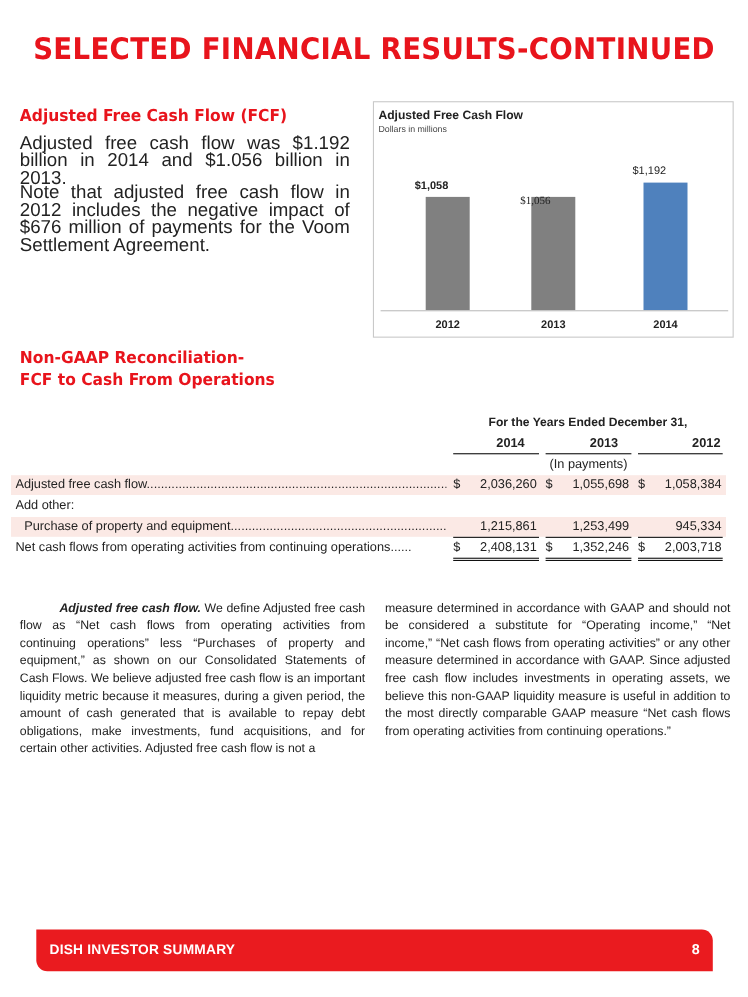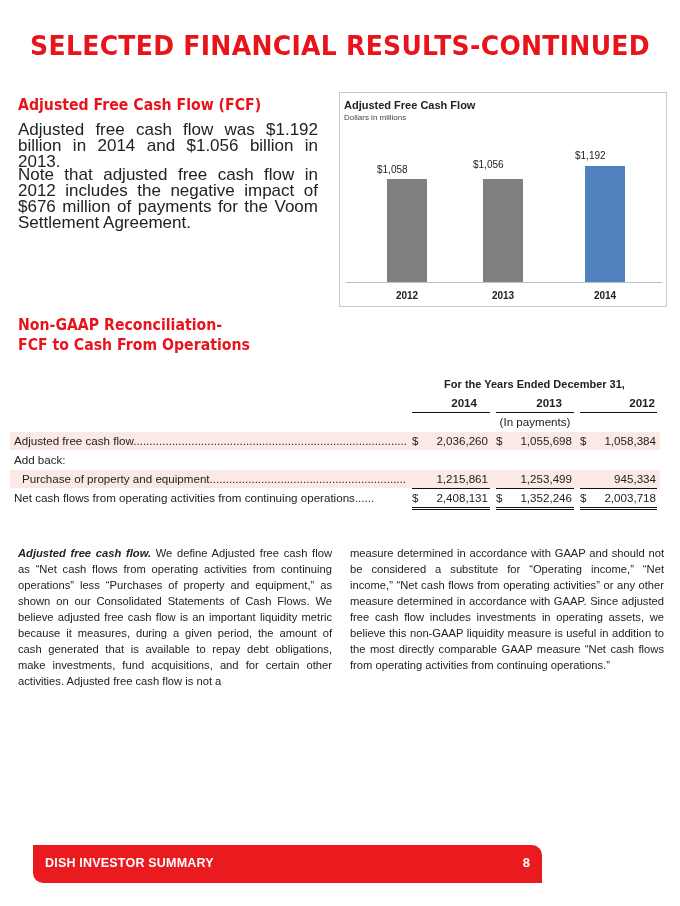--- a/index.html
+++ b/index.html
@@ -49,49 +49,49 @@
   .row .lbl.indent { left: 12px; }
   .row .val { position: absolute; top: 2px; width: 76px; }
   .val .cur { position: absolute; left: 0; }
   .val .num { position: absolute; right: 0; }
   .cell-rule { position: absolute; height: 1px; background: #111; }
 
   
   .col-text { position: absolute; top: 545px; width: 314px; font-size: 11.2px; line-height: 16px; text-align: justify; color: #222; }
   #col-left { left: 18px; }
   #col-right { left: 350px; }
-  .def-term { font-weight: bold; font-style: italic; }
+  .def-term { font-weight: bold; font-style: italic; margin-left: 36px; }
 
   
   .footer {
-    position: absolute; left: 33px; top: 845px; width: 509px; height: 38px;
+    position: absolute; left: 33px; top: 845px; width: 615px; height: 38px;
     background: #ea1b1f; border-radius: 0 10px 0 10px;
   }
   .footer-label { position: absolute; left: 12px; top: 11px; color: #fff; font-size: 12.5px; font-weight: bold; letter-spacing: 0.2px; }
   .footer-page { position: absolute; right: 12px; top: 10px; color: #fff; font-size: 13px; font-weight: bold; }
 </style>
 </head>
 <body>
 
 <div class="page-title">SELECTED FINANCIAL RESULTS-CONTINUED</div>
 
 <div class="section-head" id="fcf-head">Adjusted Free Cash Flow (FCF)</div>
 <div class="body-text" id="fcf-p1">Adjusted free cash flow was $1.192 billion in 2014 and $1.056 billion in 2013.</div>
 <div class="body-text" id="fcf-p2">Note that adjusted free cash flow in 2012 includes the negative impact of $676 million of payments for the Voom Settlement Agreement.</div>
 
 <div class="chart-box">
   <div class="chart-title">Adjusted Free Cash Flow</div>
   <div class="chart-sub">Dollars in millions</div>
 
   <div class="bar" style="left:47px; top:86px; height:103px; background:#808080;"></div>
-  <div class="bar-label" style="left:37px; top:71px;">$1,058</div>
+  <div class="bar-label" style="left:37px; top:71px;font-weight:bold;">$1,058</div>
   <div class="x-tick" style="left:37px;">2012</div>
 
   <div class="bar" style="left:143px; top:86px; height:103px; background:#808080;"></div>
-  <div class="bar-label" style="left:133px; top:66px;">$1,056</div>
+  <div class="bar-label" style="left:133px; top:84px;font-family:Liberation Serif, serif;">$1,056</div>
   <div class="x-tick" style="left:133px;">2013</div>
 
   <div class="bar" style="left:245px; top:73px; height:116px; background:#4f81bd;"></div>
   <div class="bar-label" style="left:235px; top:57px;">$1,192</div>
   <div class="x-tick" style="left:235px;">2014</div>
 
   <div class="baseline"></div>
 </div>
 
 <div class="section-head" id="recon-head">
@@ -121,21 +121,21 @@
         <span class="cur">$</span>
         <span class="num">1,055,698</span>
       </div>
     <div class="val" style="left:570px;">
         <span class="cur">$</span>
         <span class="num">1,058,384</span>
       </div>
   </div>
 
   <div class="row" style="top:73px;">
-    <div class="lbl">Add back:</div>
+    <div class="lbl">Add other:</div>
   </div>
 
   <div class="row shaded" style="top:92px;">
     <div class="lbl indent" style="width:384px;">Purchase of property and equipment........................................................................</div>
     <div class="val" style="left:402px;">
         <span class="num">1,215,861</span>
       </div>
     <div class="val" style="left:486px;">
         <span class="num">1,253,499</span>
       </div>

